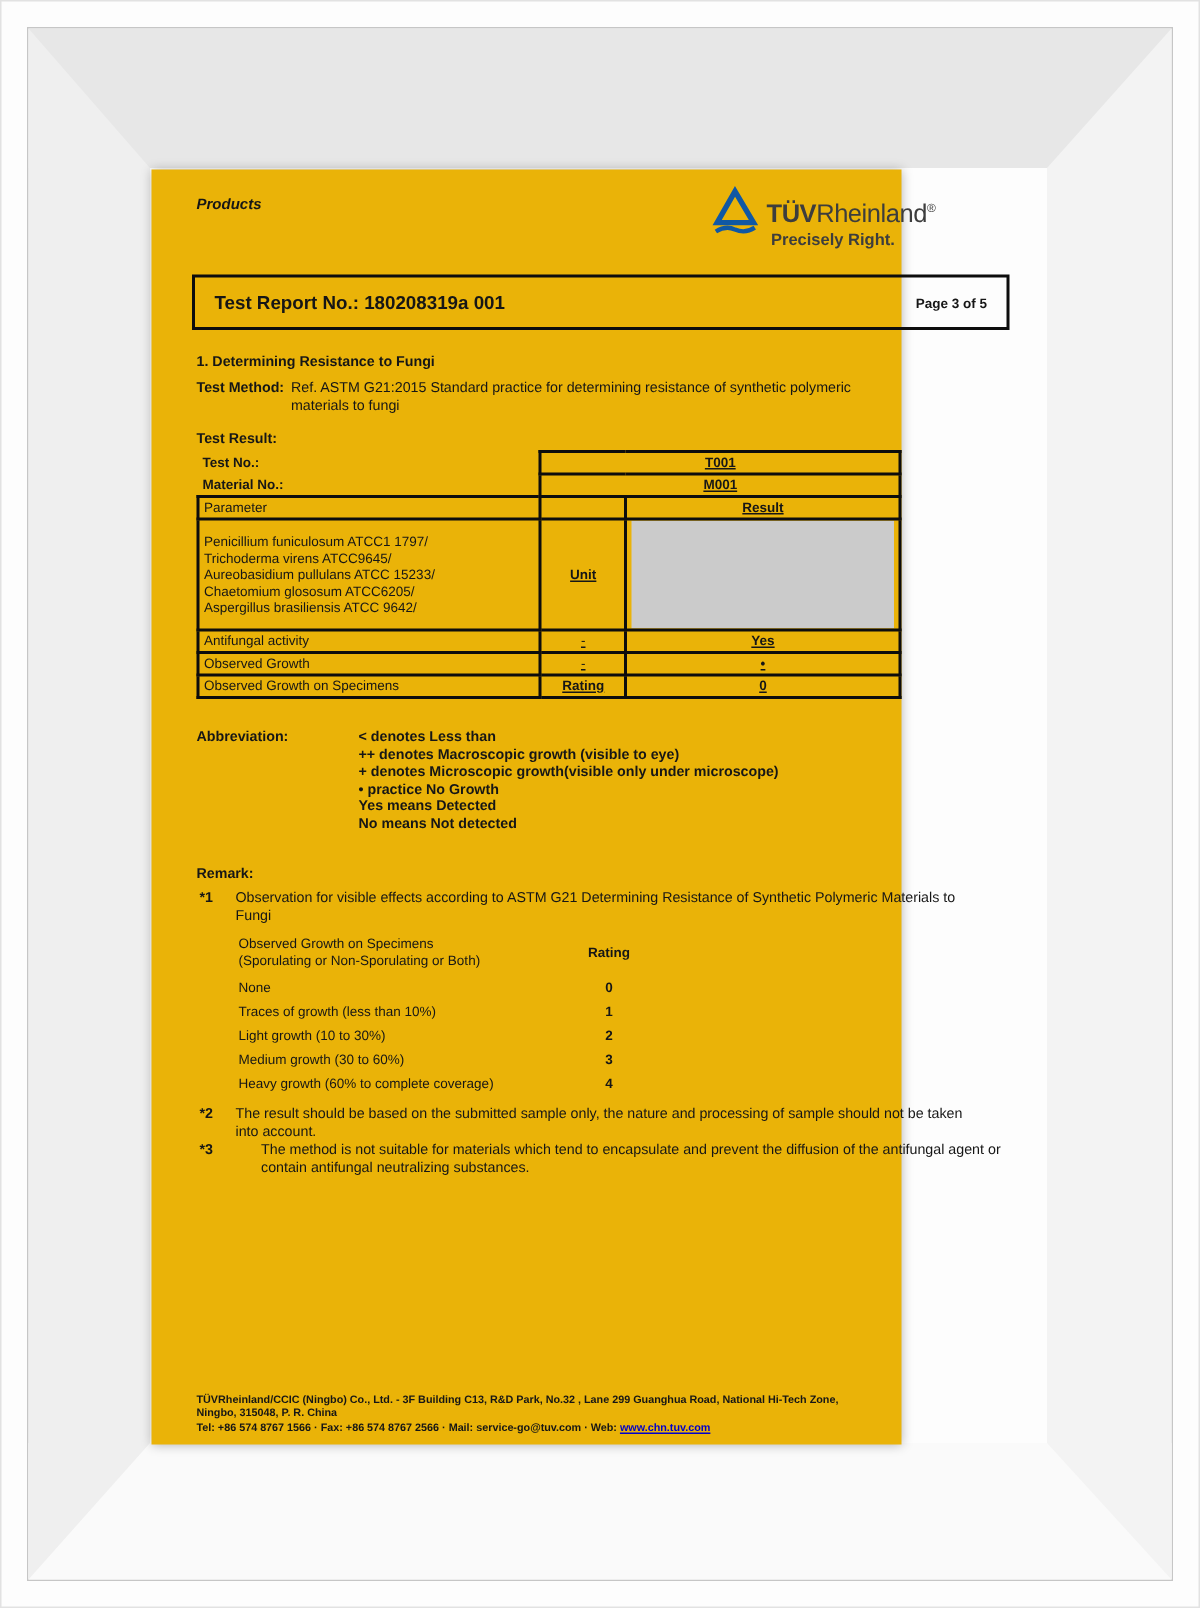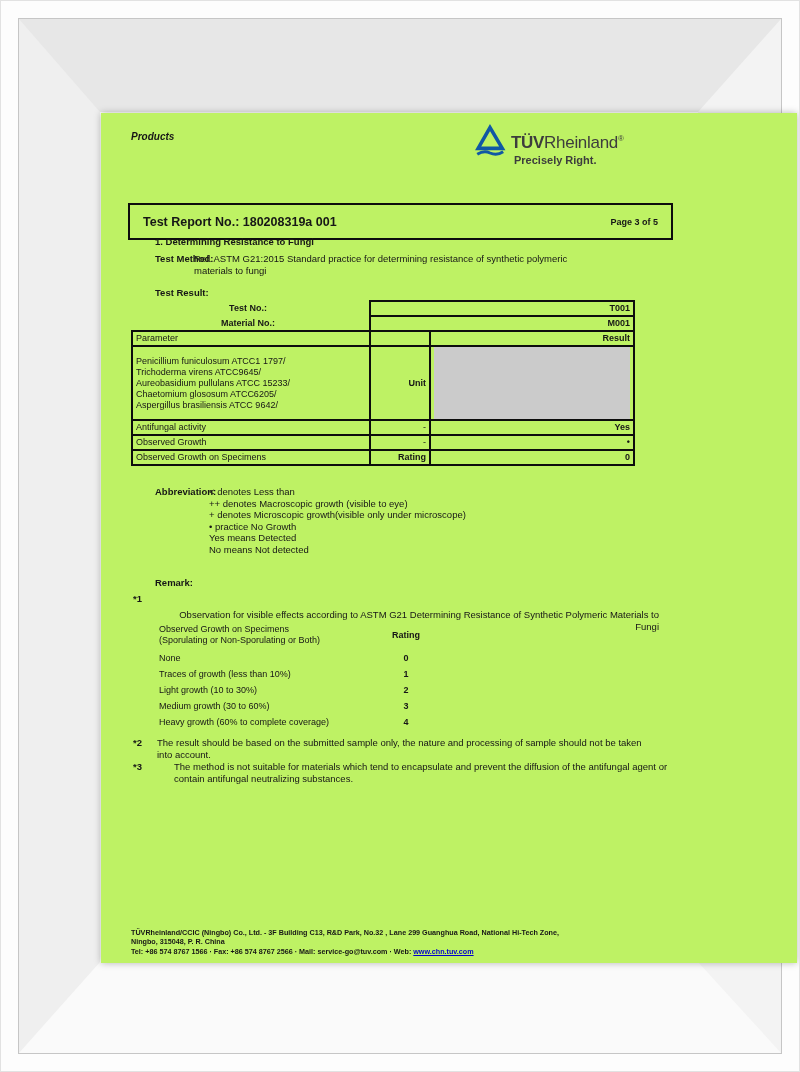--- a/index.html
+++ b/index.html
@@ -5,53 +5,53 @@
   * { margin:0; padding:0; box-sizing:border-box; }
   html,body { width:800px; height:1072px; background:#ffffff; font-family:"Liberation Sans", sans-serif; }
   .photo { position:relative; width:800px; height:1072px; background:#fdfdfd; overflow:hidden;
            border:1px solid #e2e2e2; }
   
   .frame-outline { position:absolute; left:17px; top:17px; right:17px; bottom:17px;
                    border:1px solid #c6c6c6; }
   .frame { position:absolute; left:18px; top:18px; right:18px; bottom:18px;
            border-style:solid; border-width:93px 83px 91px 81px;
            border-color:#e7e7e7 #f3f3f3 #fafafa #efefef; }
-  .paper { position:absolute; left:100px; top:112px; width:696px; height:850px;
-           background:#bef264; box-shadow:0 0 7px rgba(0,0,0,0.28); color:#161616; }
+  .paper { position:absolute; left:100px; top:112px; width:500px; height:850px;
+           background:#eab308; box-shadow:0 0 7px rgba(0,0,0,0.28); color:#161616; }
   .abs { position:absolute; }
 
   
   .products { font-size:10px; font-weight:bold; font-style:italic; }
   .brand { font-size:17px; color:#3d3d3d; letter-spacing:-0.3px; white-space:nowrap; }
   .brand .tuv { font-weight:bold; }
   .brand .reg { font-size:8px; vertical-align:super; }
   .tagline { font-size:11px; font-weight:bold; color:#3d3d3d;text-align:center; }
 
   
   .report-box { left:27px; top:70px; width:545px; height:37px; border:2px solid #0d0d0d;
                 display:flex; align-items:center; justify-content:space-between;
-                padding:0 13px;margin-top:20px; }
+                padding:0 13px; }
   .report-title { font-size:12.5px; font-weight:bold; }
   .report-page { font-size:9px; font-weight:bold; }
 
-  .b { font-weight:bold;margin-left:24px; }
+  .b { font-weight:bold; }
   .t9 { font-size:9.5px; line-height:11.5px; }
 
   
   table.rtable { border-collapse:collapse; table-layout:fixed; font-size:9px; }
   table.rtable td { border:2px solid #0d0d0d; padding:0 3px; vertical-align:middle;
                     line-height:11px; overflow:hidden; white-space:nowrap; }
-  table.rtable td.nob { border:none; text-align:center; font-weight:bold; padding-right:8px; }
+  table.rtable td.nob { border:none; text-align:left; font-weight:bold; padding-right:8px; }
   table.rtable tr.h14 td { height:15px; }
-  td.c { text-align:right; }
+  td.c { text-align:center;text-decoration:underline; }
   td.fungi { line-height:15.4px; padding:1px 3px; }
   td.graycell { padding:2px; }
   .graybox { width:100%; height:72px; background:#cbcbcb; }
 
-  .abbr-line { font-size:9.5px; line-height:11.5px; font-weight:normal; }
+  .abbr-line { font-size:9.5px; line-height:11.5px; font-weight:bold;margin-left:30px; }
 
   .remark-marker { font-size:9.5px; font-weight:bold; }
   .remark-text { font-size:9.5px; line-height:11.5px; }
 
   .ratetbl { font-size:9px; }
   .ratetbl .hd { display:flex; margin-bottom:5px; }
   .ratetbl .row { display:flex; height:16px; align-items:center; }
   .ratetbl .c1 { width:212px; }
   .ratetbl .c2 { width:70px; text-align:center; font-weight:bold; }
   .ratetbl .hd .c2 { font-weight:bold; display:flex; align-items:center; justify-content:center; }
@@ -151,21 +151,21 @@
       <div class="abbr-line">++ denotes Macroscopic growth (visible to eye)</div>
       <div class="abbr-line">+ denotes  Microscopic growth(visible only under microscope)</div>
       <div class="abbr-line">• practice No Growth</div>
       <div class="abbr-line">Yes means Detected</div>
       <div class="abbr-line">No means Not detected</div>
     </div>
 
     <div class="abs t9 b" style="left:30px; top:464px;">Remark:</div>
 
     <div class="abs remark-marker" style="left:32px; top:480px;">*1</div>
-    <div class="abs remark-text" style="left:56px; top:496px; width:502px;text-align:right;">Observation for visible effects according to ASTM G21 Determining Resistance of Synthetic Polymeric Materials to Fungi</div>
+    <div class="abs remark-text" style="left:56px; top:480px; width:502px;">Observation for visible effects according to ASTM G21 Determining Resistance of Synthetic Polymeric Materials to Fungi</div>
 
     <div class="abs ratetbl" style="left:58px; top:511px;">
       <div class="hd">
         <div class="c1">
           <div>Observed Growth on Specimens</div>
           <div>(Sporulating or Non-Sporulating or Both)</div>
         </div>
         <div class="c2">Rating</div>
       </div>
       <div class="row">

